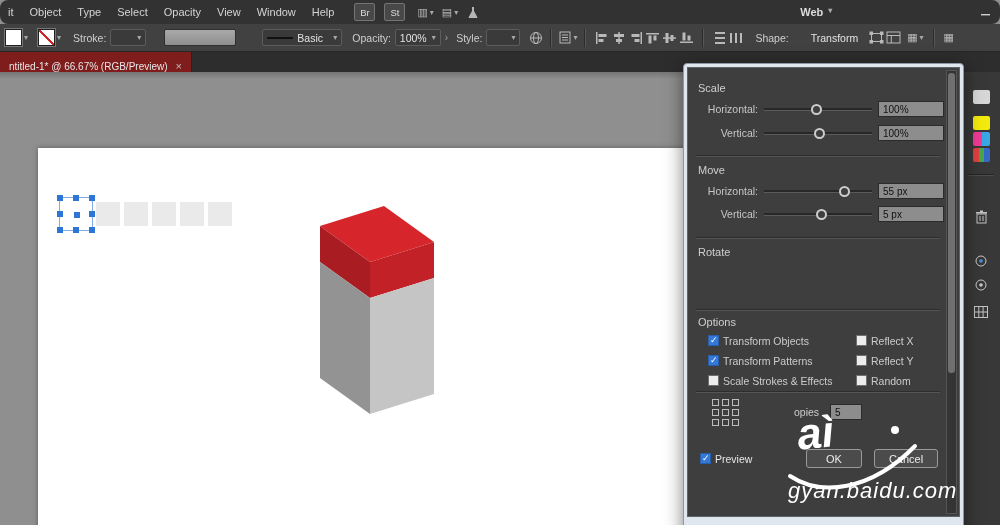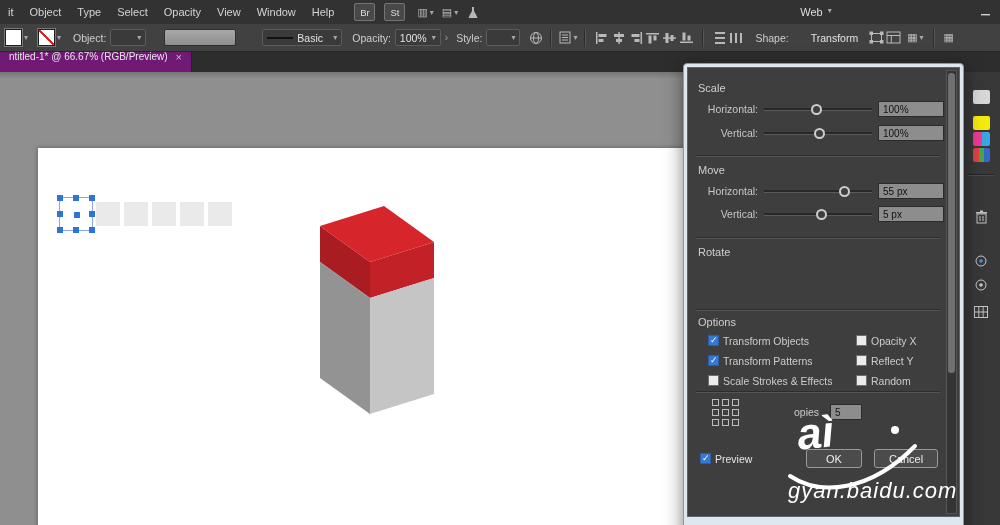--- a/index.html
+++ b/index.html
@@ -1,47 +1,47 @@
 <!DOCTYPE html>
 <html><head>
 <meta charset="utf-8">
 <style>
   html,body{margin:0;padding:0;background:#1e1e1e;}
   .screen{position:relative;width:1000px;height:525px;overflow:hidden;background:#8f8f8f;
           font-family:"Liberation Sans",sans-serif;color:#d4d4d4;}
   
   .menubar{position:absolute;top:0;left:0;right:0;height:24px;background:#323232;z-index:40;
-           display:flex;align-items:center;}
+           display:flex;align-items:center;border-radius:8px;}
   .menu-item{padding:0 8px;font-size:11px;color:#d4d4d4;line-height:24px;white-space:nowrap;cursor:default;}
   .mini-btn{width:19px;height:16px;background:#484848;border:1px solid #747474;border-radius:2px;
             color:#ddd;font-size:9.5px;display:flex;align-items:center;justify-content:center;}
   .mb-icon{color:#b9b9b9;font-size:11px;display:flex;align-items:center;}
   .caret{color:#a8a8a8;font-size:8px;margin-left:2px;}
-  .ws{display:flex;align-items:flex-start;font-size:11px;color:#ddd;gap:3px;}
+  .ws{display:flex;align-items:flex-start;font-size:11px;color:#ddd;gap:3px;font-weight:bold;}
   .search{display:flex;align-items:center;gap:4px;width:148px;height:16px;background:#3d3d3d;
           border:1px solid #5e5e5e;border-radius:3px;padding:0 5px;}
   .search input{background:transparent;border:0;outline:none;color:#9a9a9a;font-size:10px;width:120px;
                 font-family:"Liberation Sans",sans-serif;}
   .winbtns{margin-left:auto;display:flex;height:24px;}
   .winbtn{width:29px;height:24px;display:flex;align-items:center;justify-content:center;}
   
   .controlbar{position:absolute;top:24px;left:0;right:0;height:27px;background:#414141;
               border-bottom:1px solid #262626;display:flex;align-items:center;z-index:39;padding-left:5px;}
   .cb-label{font-size:10.5px;color:#cfcfcf;white-space:nowrap;}
   .combo{height:17px;background:#3a3a3a;border:1px solid #5c5c5c;border-radius:2px;display:flex;
          align-items:center;font-size:10.5px;color:#e3e3e3;padding:0 4px;gap:4px;box-sizing:border-box;}
   .swatch{width:15px;height:15px;background:#fff;border:1px solid #1f1f1f;box-shadow:0 0 0 1px #777;}
   .swatch.stroke-none{background:linear-gradient(to top right,#fff 44%,#d22525 46%,#d22525 54%,#fff 56%);}
   .sep{width:1px;height:18px;background:#2c2c2c;border-right:1px solid #575757;margin:0 7px;}
   .alicon{width:17px;height:15px;display:flex;align-items:center;justify-content:center;}
   .brushprev{width:70px;height:15px;background:linear-gradient(#a9a9a9,#8e8e8e);border:1px solid #2f2f2f;border-radius:2px;}
   .blackline{width:26px;height:2px;background:#111;}
   
   .tabbar{position:absolute;top:51px;left:0;right:0;height:21px;background:#2d2d2d;z-index:30;display:flex;}
-  .tab{display:flex;align-items:flex-start;gap:8px;padding:0 9px;background:#701a75;color:#e6e6e6;
+  .tab{display:flex;align-items:flex-end;gap:8px;padding:0 9px;background:#7f1d1d;color:#e6e6e6;
        font-size:10px;border-right:1px solid #242424;}
   .tab-close{color:#bfbfbf;font-size:11px;}
   
   .canvas{position:absolute;top:72px;left:0;right:0;bottom:0;background:#8f8f8f;z-index:1;}
   .canvas-shadow{position:absolute;top:0;left:0;right:0;height:7px;background:linear-gradient(rgba(0,0,0,.18),transparent);}
   .artboard{position:absolute;left:38px;top:76px;width:920px;height:390px;background:#ffffff;
             box-shadow:0 0 5px rgba(0,0,0,.35);}
   .gsq{position:absolute;top:130px;width:24px;height:24px;background:#eaeaea;}
   .sel{position:absolute;left:60px;top:126px;width:32px;height:32px;outline:1px solid rgba(70,125,215,.65);}
   .handle{position:absolute;width:6px;height:6px;background:#2e75d8;}
@@ -128,21 +128,21 @@
 
     </span>
   </div>
 
   <div class="controlbar">
     <span class="swatch"></span>
     <span class="caret">▾</span>
     <span class="swatch stroke-none" style="margin-left:10px"></span>
     <span class="caret">▾</span>
 
-    <span class="cb-label" style="margin-left:12px">Object:</span>
+    <span class="cb-label" style="margin-left:12px">Stroke:</span>
     <span class="combo" style="width:36px;margin-left:4px;justify-content:flex-end">
         <span class="caret">▾</span>
       </span>
 
     <span class="brushprev" style="margin-left:18px"></span>
 
     <span class="combo" style="width:80px;margin-left:26px">
       <span class="blackline"></span>
       <span>Basic</span>
       <span class="caret" style="margin-left:auto">▾</span>
@@ -380,21 +380,21 @@
 
       <span class="sec-label" style="top:178px">Rotate</span>
 
       <div class="divider" style="top:241px"></div>
 
       <span class="sec-label" style="top:248px">Options</span>
       <div class="row" style="top:267px;height:14px">
         <span class="cbx checked" style="left:20px"></span>
         <span class="cbx-label" style="left:35px">Transform Objects</span>
         <span class="cbx" style="left:168px"></span>
-        <span class="cbx-label" style="left:183px">Opacity X</span>
+        <span class="cbx-label" style="left:183px">Reflect X</span>
       </div>
       <div class="row" style="top:307px;height:14px">
         <span class="cbx" style="left:20px"></span>
         <span class="cbx-label" style="left:35px">Scale Strokes &amp; Effects</span>
         <span class="cbx" style="left:168px"></span>
         <span class="cbx-label" style="left:183px">Random</span>
       </div>
       <div class="row" style="top:287px;height:14px">
         <span class="cbx checked" style="left:20px"></span>
         <span class="cbx-label" style="left:35px">Transform Patterns</span>

